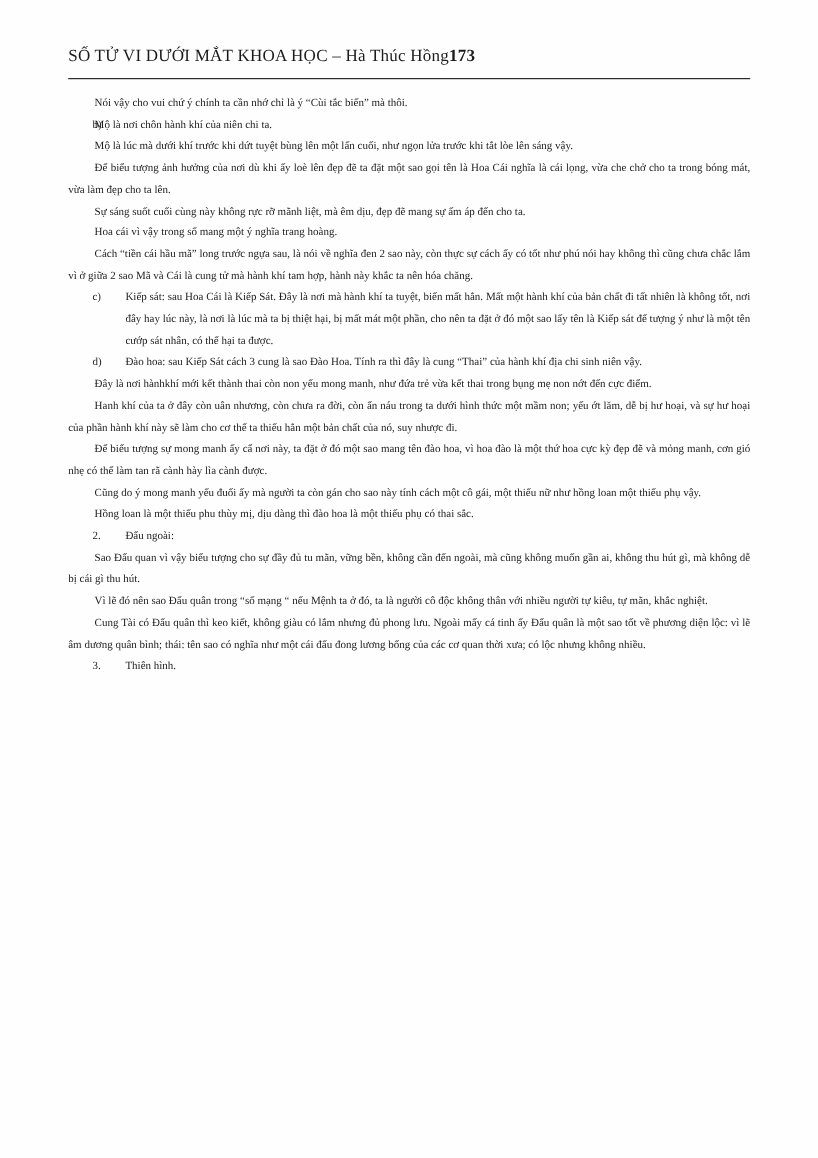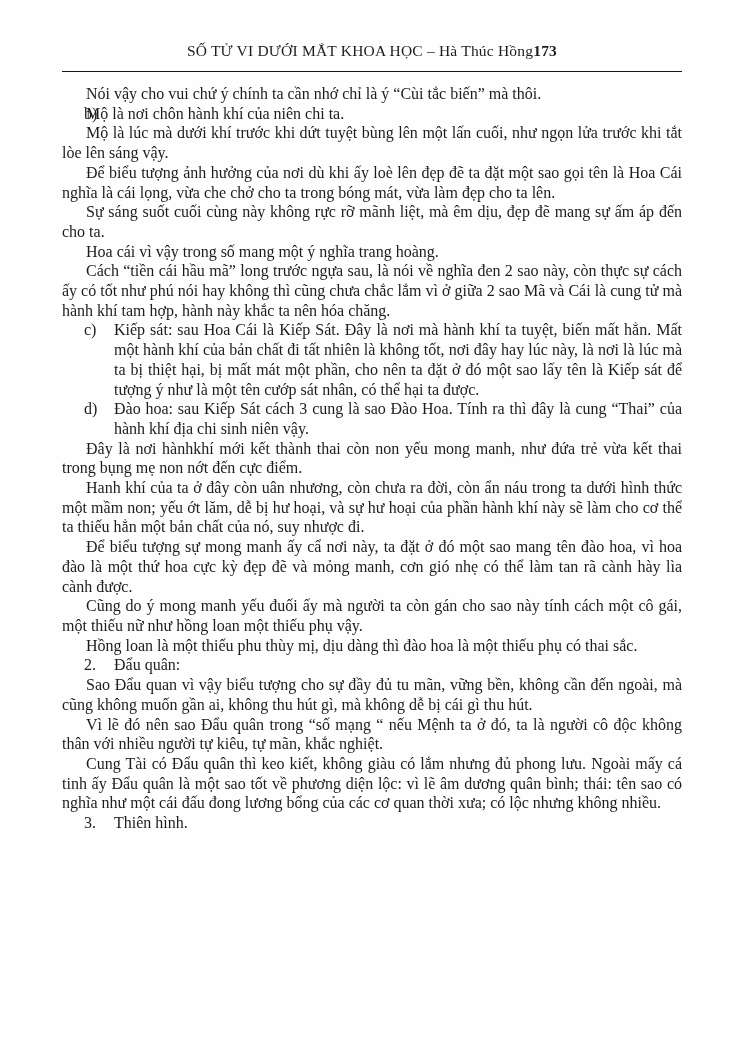--- a/index.html
+++ b/index.html
@@ -16,35 +16,35 @@
     font-family: "Liberation Serif", "DejaVu Serif", serif;
     overflow: hidden;
     box-sizing: border-box;
   }
   .running-header {
     position: absolute;
     top: 42px;
     left: 62px;
     right: 62px;
     display: flex;
-    justify-content: center;
+    justify-content: flex-start;
     align-items: baseline;
     font-size: 15.5px;
     letter-spacing: 0.2px;
     border-bottom: 1.6px solid #161616;
     padding-bottom: 11px;
   }
   .running-header .title { white-space: nowrap; }
   .running-header .pagenum { white-space: nowrap; font-weight: bold; }
   .content {
     position: absolute;
     top: 84px;
     left: 62px;
     width: 620px;
-    font-size: 16px;
+    font-size: 10px;
     line-height: 19.7px;
     text-align: justify;
   }
   .content p {
     margin: 0;
     padding: 0;
   }
   p.para {
     text-indent: 24px;
   }
@@ -78,20 +78,20 @@
       <p class="para"><span>Sự sáng suốt cuối cùng này không rực rỡ mãnh liệt, mà êm dịu, đẹp đẽ mang sự ấm áp đến cho ta.</span></p>
       <p class="para"><span>Hoa cái vì vậy trong số mang một ý nghĩa trang hoàng.</span></p>
       <p class="para"><span>Cách “tiền cái hầu mã” long trước ngựa sau, là nói về nghĩa đen 2 sao này, còn thực sự cách ấy có tốt như phú nói hay không thì cũng chưa chắc lắm vì ở giữa 2 sao Mã và Cái là cung tử mà hành khí tam hợp, hành này khắc ta nên hóa chăng.</span></p>
       <p class="item"><span class="marker">c)</span><span>Kiếp sát: sau Hoa Cái là Kiếp Sát. Đây là nơi mà hành khí ta tuyệt, biến mất hẳn. Mất một hành khí của bản chất đi tất nhiên là không tốt, nơi đây hay lúc này, là nơi là lúc mà ta bị thiệt hại, bị mất mát một phần, cho nên ta đặt ở đó một sao lấy tên là Kiếp sát để tượng ý như là một tên cướp sát nhân, có thể hại ta được.</span></p>
       <p class="item"><span class="marker">d)</span><span>Đào hoa: sau Kiếp Sát cách 3 cung là sao Đào Hoa. Tính ra thì đây là cung “Thai” của hành khí địa chi sinh niên vậy.</span></p>
       <p class="para"><span>Đây là nơi hànhkhí mới kết thành thai còn non yếu mong manh, như đứa trẻ vừa kết thai trong bụng mẹ non nớt đến cực điểm.</span></p>
       <p class="para"><span>Hanh khí của ta ở đây còn uân nhương, còn chưa ra đời, còn ẩn náu trong ta dưới hình thức một mầm non; yếu ớt lăm, dễ bị hư hoại, và sự hư hoại của phần hành khí này sẽ làm cho cơ thể ta thiếu hẳn một bản chất của nó, suy nhược đi.</span></p>
       <p class="para"><span>Để biểu tượng sự mong manh ấy cẩ nơi này, ta đặt ở đó một sao mang tên đào hoa, vì hoa đào là một thứ hoa cực kỳ đẹp đẽ và mỏng manh, cơn gió nhẹ có thể làm tan rã cành hày lìa cành được.</span></p>
       <p class="para"><span>Cũng do ý mong manh yếu đuối ấy mà người ta còn gán cho sao này tính cách một cô gái, một thiếu nữ như hồng loan một thiếu phụ vậy.</span></p>
       <p class="para"><span>Hồng loan là một thiếu phu thùy mị, dịu dàng thì đào hoa là một thiếu phụ có thai sắc.</span></p>
-      <p class="item"><span class="marker">2.</span><span>Đẩu quân:</span></p>
+      <p class="item"><span class="marker">2.</span><span>Đẩu ngoài:</span></p>
       <p class="para"><span>Sao Đẩu quan vì vậy biểu tượng cho sự đầy đủ tu mãn, vững bền, không cần đến ngoài, mà cũng không muốn gần ai, không thu hút gì, mà không dễ bị cái gì thu hút.</span></p>
       <p class="para"><span>Vì lẽ đó nên sao Đẩu quân trong “số mạng “ nếu Mệnh ta ở đó, ta là người cô độc không thân với nhiều người tự kiêu, tự mãn, khắc nghiệt.</span></p>
       <p class="para"><span>Cung Tài có Đẩu quân thì keo kiết, không giàu có lắm nhưng đủ phong lưu. Ngoài mấy cá tinh ấy Đẩu quân là một sao tốt về phương diện lộc: vì lẽ âm dương quân bình; thái: tên sao có nghĩa như một cái đấu đong lương bổng của các cơ quan thời xưa; có lộc nhưng không nhiều.</span></p>
       <p class="item"><span class="marker">3.</span><span>Thiên hình.</span></p>
     </div>
 
 </div>
 
 </body></html>

